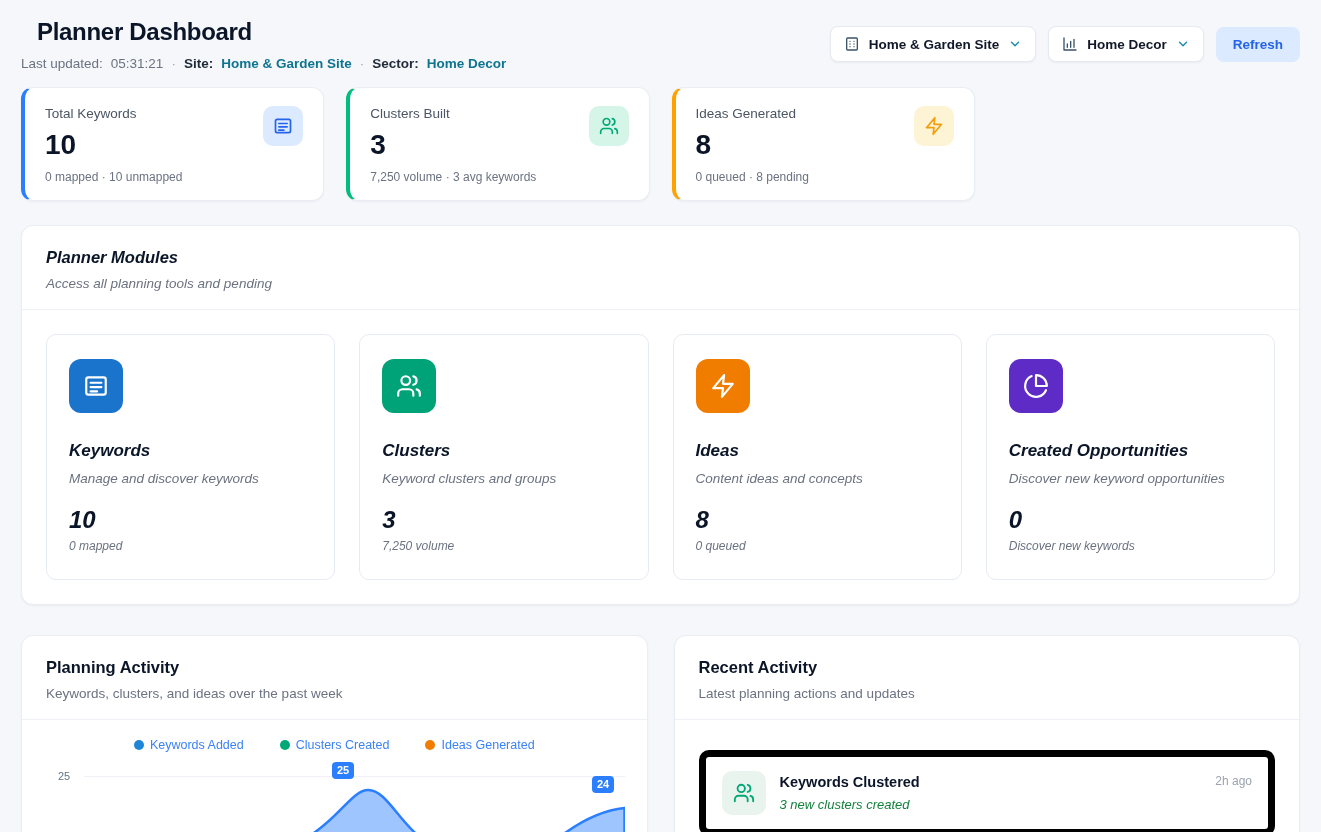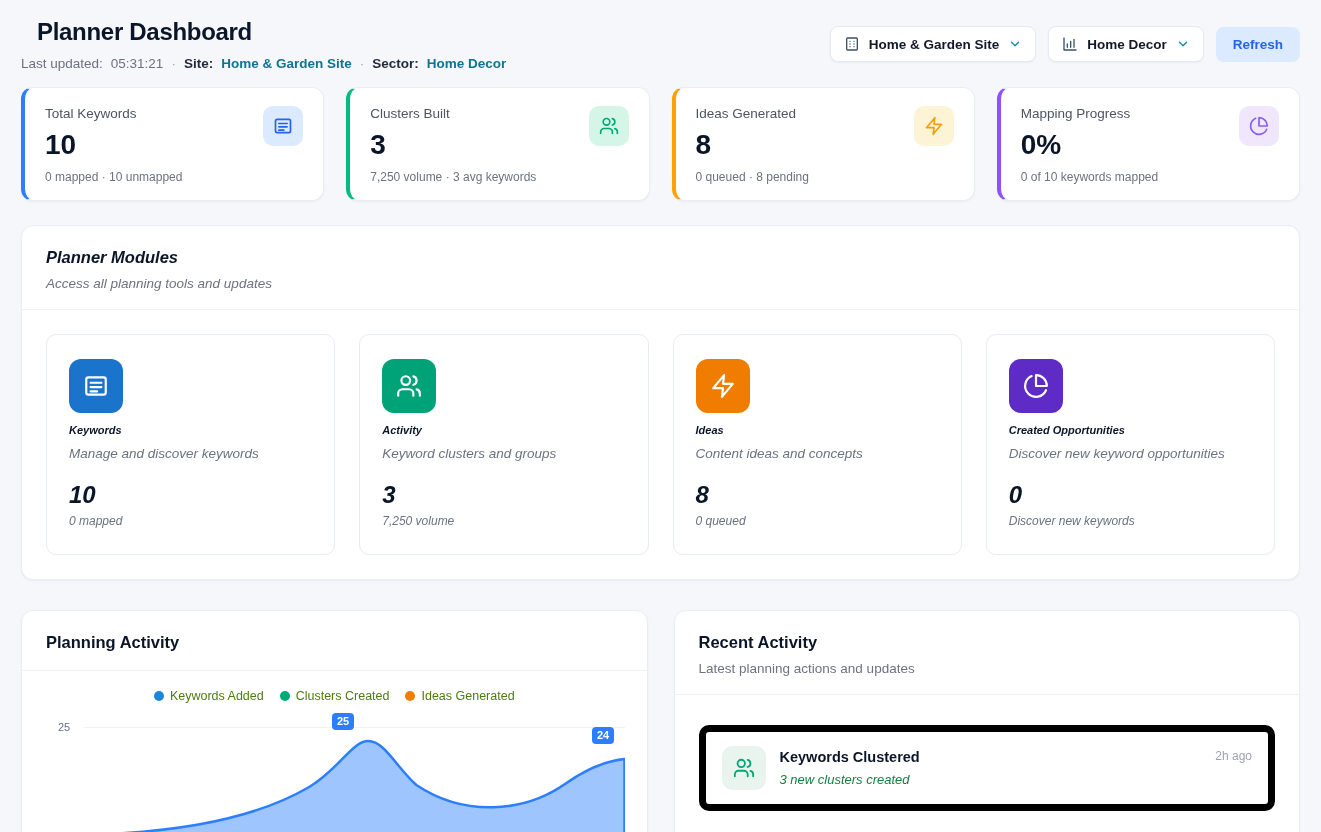--- a/index.html
+++ b/index.html
@@ -69,29 +69,29 @@
   .module {
     border:1px solid #e7ebf2; border-radius:10px; padding:24px 22px 26px;
     background:#fff; cursor:pointer;
   }
   .module-icon {
     width:54px; height:54px; border-radius:12px; color:#fff;
     display:flex; align-items:center; justify-content:center;
   }
   .mi-blue { background:#1b74cb; } .mi-green { background:#00a377; }
   .mi-orange { background:#f07d00; } .mi-purple { background:#5e2bc6; }
-  .module-title { font-size:11px; font-weight:800; margin-top:11px; color:#0b1528; }
+  .module-title { font-size:17px; font-weight:800; margin-top:28px; color:#0b1528; }
   .module-desc { font-size:13.5px; color:#6b7280; margin-top:10px; }
   .module-value { font-size:24px; font-weight:800; margin-top:20px; color:#0b1528; }
   .module-detail { font-size:12px; color:#6b7280; margin-top:5px; }
 
   
   .bottom { display:grid; grid-template-columns:1fr 1fr; gap:26px; margin-top:30px; }
 
-  .legend { display:flex; justify-content:center; gap:16px; padding-top:18px; font-size:12.5px; color:#4d7c0f; }
+  .legend { display:flex; justify-content:center; gap:36px; padding-top:18px; font-size:12.5px; color:#3b82f6; }
   .legend-item { display:flex; align-items:center; gap:6px; }
   .legend-dot { width:10px; height:10px; border-radius:50%; display:inline-block; }
   .ld-blue { background:#1d86d8; } .ld-green { background:#00a876; } .ld-orange { background:#f07c00; }
 
   .chart-area { position:relative; height:130px; margin:14px 22px 0 22px; }
   .y-tick { position:absolute; left:14px; top:4px; font-size:11px; color:#64748b; }
   .gridline { position:absolute; left:40px; right:0; top:10px; height:1px; background:#eef1f6; }
   .chart-svg { position:absolute; left:40px; right:0; top:0; width:calc(100% - 40px); height:130px; }
   .pt-badge {
     position:absolute; background:#2b7fff; color:#fff; font-size:11px; font-weight:700;
@@ -207,40 +207,27 @@
         <div class="stat-value">8</div>
         <div class="stat-detail">0 queued · 8 pending</div>
       </div>
       <div class="stat-icon ic-orange">
         <svg width="20" height="20" viewBox="0 0 24 24" fill="none" stroke="currentColor" stroke-width="2" stroke-linejoin="round">
             <path d="M13 2 3 14h9l-1 8 10-12h-9l1-8z"></path>
           </svg>
       </div>
     </div>
 
-    <div class="stat-card ac-purple">
-      <div>
-        <div class="stat-label">Mapping Progress</div>
-        <div class="stat-value">0%</div>
-        <div class="stat-detail">0 of 10 keywords mapped</div>
-      </div>
-      <div class="stat-icon ic-purple">
-        <svg width="20" height="20" viewBox="0 0 24 24" fill="none" stroke="currentColor" stroke-width="2" stroke-linecap="round" stroke-linejoin="round">
-            <path d="M21.21 15.89A10 10 0 1 1 8 2.83"></path>
-            <path d="M22 12A10 10 0 0 0 12 2v10z"></path>
-          </svg>
-      </div>
-    </div>
 
   </div>
 
   <div class="panel modules-panel">
     <div class="panel-head">
       <div class="panel-title">Planner Modules</div>
-      <div class="panel-sub">Access all planning tools and updates</div>
+      <div class="panel-sub">Access all planning tools and pending</div>
     </div>
     <div class="divider"></div>
     <div class="modules">
 
       <div class="module">
         <div class="module-icon mi-blue">
           <svg width="26" height="26" viewBox="0 0 24 24" fill="none" stroke="currentColor" stroke-width="2" stroke-linecap="round" stroke-linejoin="round">
               <rect x="3" y="4" width="18" height="16" rx="2"></rect>
               <path d="M7 9h10M7 13h10M7 17h6"></path>
             </svg>
@@ -253,21 +240,21 @@
 
       <div class="module">
         <div class="module-icon mi-green">
           <svg width="26" height="26" viewBox="0 0 24 24" fill="none" stroke="currentColor" stroke-width="2" stroke-linecap="round" stroke-linejoin="round">
               <path d="M16 21v-2a4 4 0 0 0-4-4H6a4 4 0 0 0-4 4v2"></path>
               <circle cx="9" cy="7" r="4"></circle>
               <path d="M22 21v-2a4 4 0 0 0-3-3.87"></path>
               <path d="M16 3.13a4 4 0 0 1 0 7.75"></path>
             </svg>
         </div>
-        <div class="module-title">Activity</div>
+        <div class="module-title">Clusters</div>
         <div class="module-desc">Keyword clusters and groups</div>
         <div class="module-value">3</div>
         <div class="module-detail">7,250 volume</div>
       </div>
 
       <div class="module">
         <div class="module-icon mi-orange">
           <svg width="26" height="26" viewBox="0 0 24 24" fill="none" stroke="currentColor" stroke-width="2" stroke-linejoin="round">
               <path d="M13 2 3 14h9l-1 8 10-12h-9l1-8z"></path>
             </svg>
@@ -292,20 +279,21 @@
       </div>
 
     </div>
   </div>
 
   <div class="bottom">
 
     <div class="panel">
       <div class="panel-head">
         <div class="panel-title">Planning Activity</div>
+        <div class="panel-sub">Keywords, clusters, and ideas over the past week</div>
       </div>
       <div class="divider"></div>
       <div class="legend">
         <span class="legend-item">
           <span class="legend-dot ld-blue"></span>
           <span>Keywords Added</span>
         </span>
         <span class="legend-item">
           <span class="legend-dot ld-green"></span>
           <span>Clusters Created</span>

